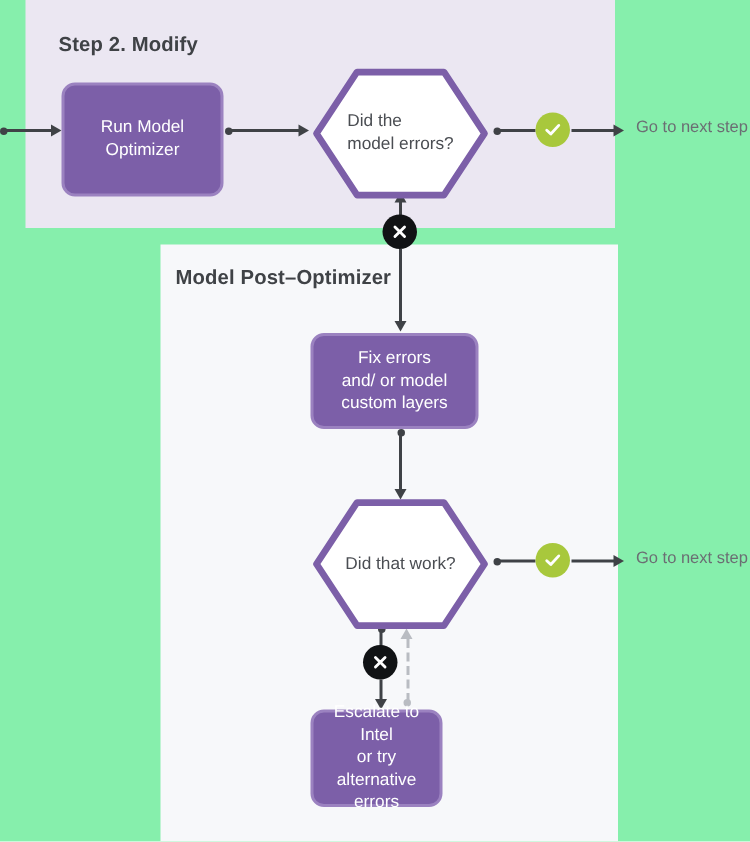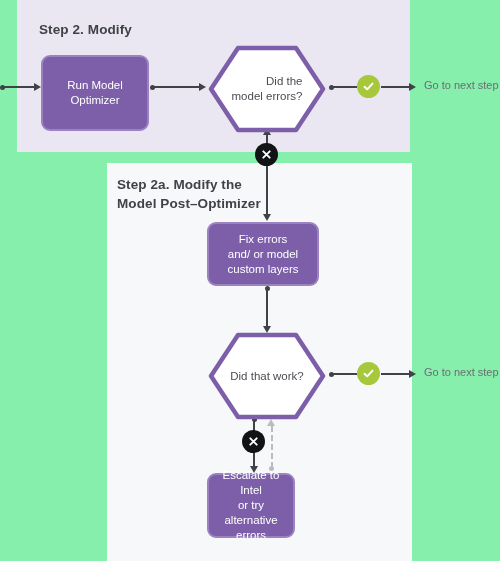--- a/index.html
+++ b/index.html
@@ -72,21 +72,21 @@
   
   .hex-wrap { position: absolute; }
   .hex-wrap svg { display: block; }
   .hex-label {
     position: absolute;
     left: 0; top: 0;
     width: 100%; height: 100%;
     display: flex;
     align-items: center;
     justify-content: center;
-    text-align: right;
+    text-align: left;
     color: #4a4d52;
     font-size: 11.5px;
     line-height: 15px;
     pointer-events: none;
   }
   #hex-convert { left: 208px; top: 45px; width: 118px; height: 88px; }
   #hex-work    { left: 208px; top: 332px; width: 118px; height: 88px; }
 
   
   .conn { position: absolute; background: #3f4246; }
@@ -159,21 +159,20 @@
 <body>
 
 <div id="canvas">
 
   <div class="panel" id="panel-step2"></div>
   <div class="panel" id="panel-step2a"></div>
 
   <div class="section-title" id="title-step2">Step 2. Modify</div>
 
   <div class="section-title" id="title-step2a">
-    <div>Step 2a. Modify the</div>
     <div>Model Post–Optimizer</div>
   </div>
 
   <div class="dot-cap" style="left:0px; top:84.5px;"></div>
   <div class="conn conn-h" style="left:2px; top:86px; width:32px;"></div>
   <div class="arrow-head arrow-right" style="left:34px; top:82.5px;"></div>
 
   <div class="dot-cap" style="left:150px; top:84.5px;"></div>
   <div class="conn conn-h" style="left:152px; top:86px; width:48px;"></div>
   <div class="arrow-head arrow-right" style="left:199px; top:82.5px;"></div>

